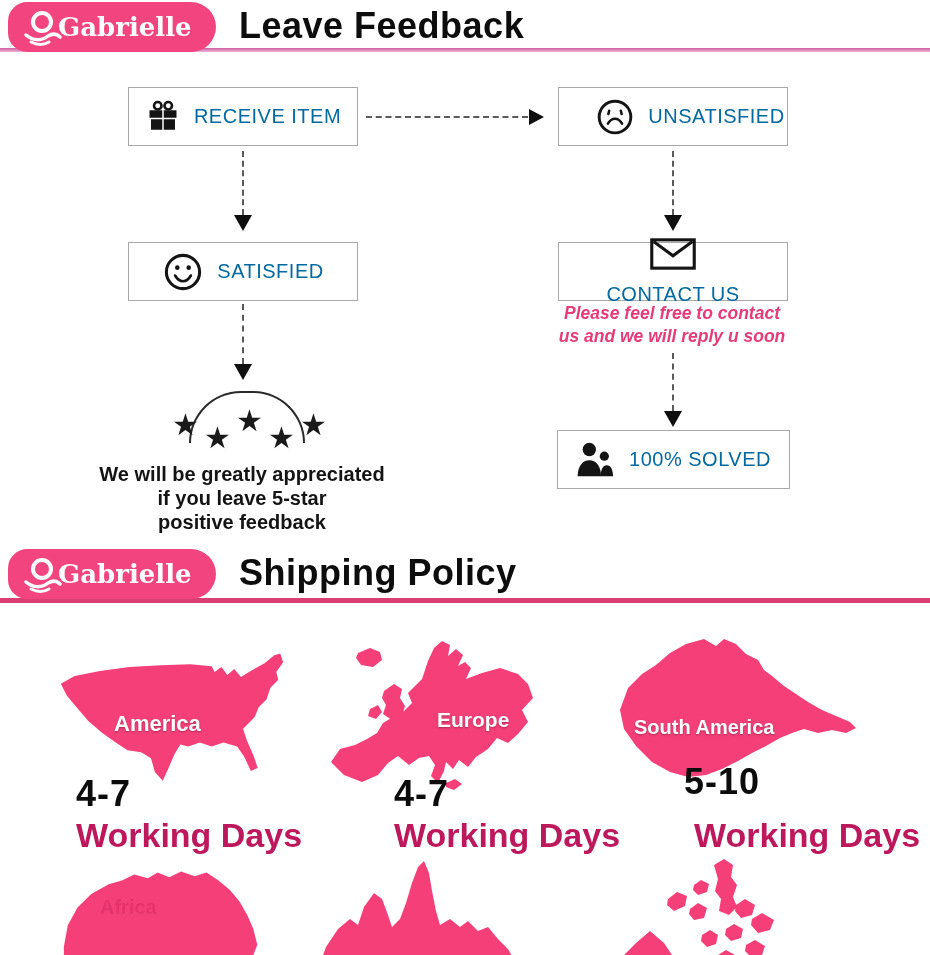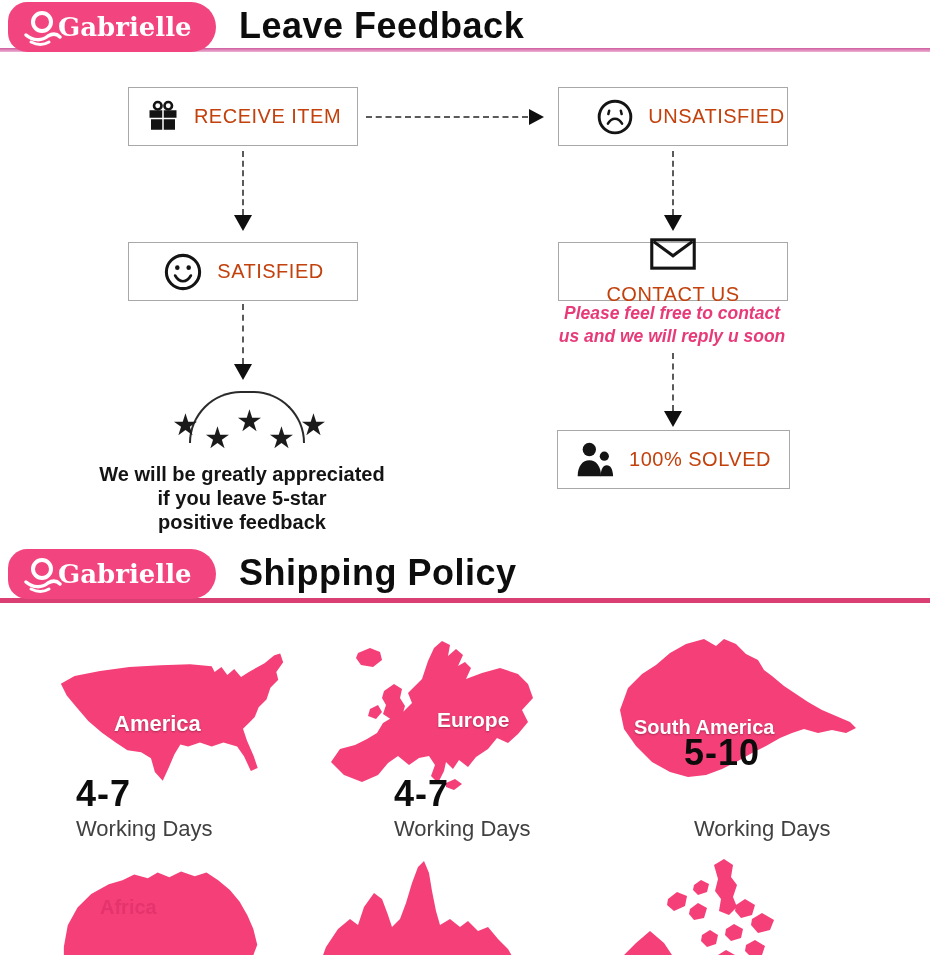--- a/index.html
+++ b/index.html
@@ -27,21 +27,21 @@
   }
   .section-title{
     position:absolute;left:239px;font-size:36px;font-weight:700;color:#0d0d0d;letter-spacing:.5px;
   }
   #title1{top:5px;} #title2{top:552px;}
   
   .flow-box{
     position:absolute;width:230px;height:59px;border:1.5px solid #a8a8a8;background:#fff;
     display:flex;align-items:center;justify-content:center;gap:13px;box-sizing:border-box;
   }
-  .flow-box .lbl{font-size:20px;color:#c2410c;letter-spacing:.5px;white-space:nowrap;}
+  .flow-box .lbl{font-size:20px;color:#0369a1;letter-spacing:.5px;white-space:nowrap;}
   #box-receive{left:128px;top:87px;}
   #box-unsatisfied{left:558px;top:87px;padding-left:34px;}
   #box-satisfied{left:128px;top:242px;}
   #box-contact{left:558px;top:242px;flex-direction:column;}
   #box-solved{left:557px;top:430px;width:233px;}
   
   .arrow-v{position:absolute;width:0;border-left:2px dashed #5a5a5a;}
   .arrow-v::after{
     content:"";position:absolute;left:-10px;bottom:-16px;
     border:9px solid transparent;border-bottom:0;border-top:16px solid #0f0f0f;
@@ -77,22 +77,22 @@
   .map{position:absolute;}
   .map svg{display:block;width:100%;height:100%;}
   .map-label{
     position:absolute;color:#fff;font-weight:700;text-shadow:0 1px 2px rgba(0,0,0,.3);white-space:nowrap;
   }
   #label-america{left:114px;top:711px;font-size:22px;}
   #label-europe{left:437px;top:708px;font-size:21px;}
   #label-southamerica{left:634px;top:716px;font-size:20px;}
   #label-africa{left:100px;top:896px;font-size:20px;font-weight:700;color:#c21a55;opacity:.3;text-shadow:none;}
   .days{position:absolute;font-size:36px;font-weight:800;color:#0c0c0c;letter-spacing:1px;line-height:1;}
-  #days-america{left:76px;top:776px;} #days-europe{left:394px;top:776px;} #days-southamerica{left:684px;top:735px;}
-  .unit{position:absolute;font-size:22px;color:#404040;line-height:1;}
+  #days-america{left:76px;top:776px;} #days-europe{left:394px;top:776px;} #days-southamerica{left:684px;top:764px;}
+  .unit{position:absolute;font-size:34px;color:#be185d;line-height:1;font-weight:bold;}
   #unit-america{left:76px;top:818px;} #unit-europe{left:394px;top:818px;} #unit-southamerica{left:694px;top:818px;}
   #map-america{left:55px;top:650px;width:235px;height:138px;}
   #map-europe{left:318px;top:637px;width:232px;height:157px;}
   #map-southamerica{left:612px;top:634px;width:248px;height:155px;}
   #map-africa{left:58px;top:863px;width:210px;height:140px;}
   #map-australia{left:302px;top:859px;width:240px;height:140px;}
   #map-canada{left:606px;top:859px;width:200px;height:140px;}
   .mapfill{fill:var(--map-pink);}
   .icon{flex:0 0 auto;}
 </style>

